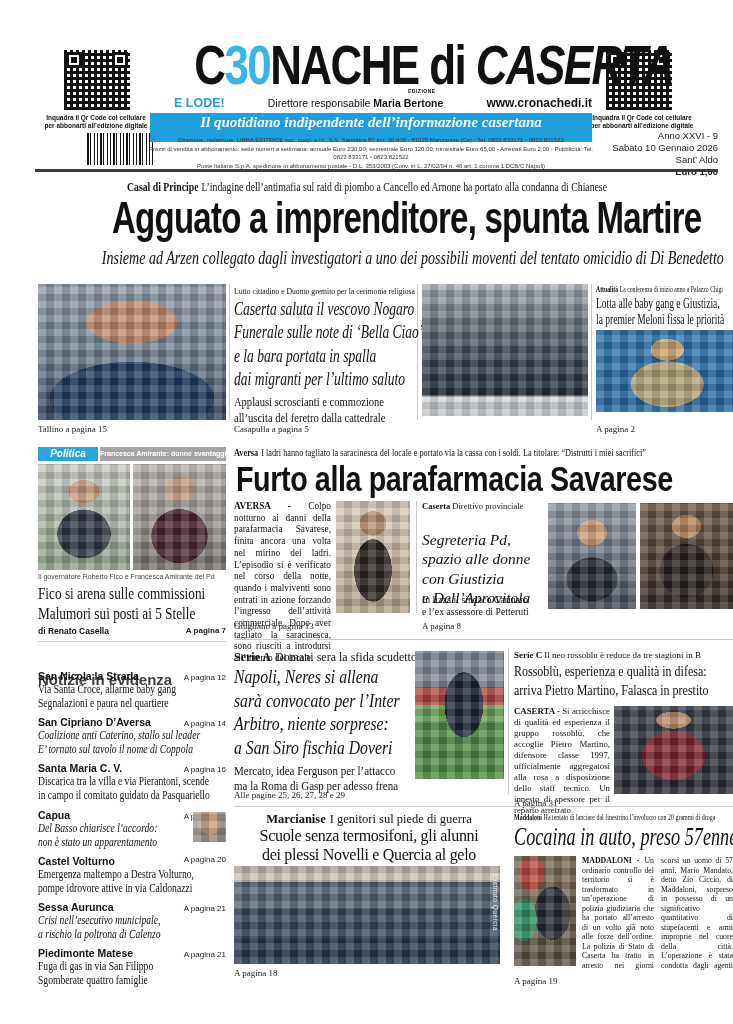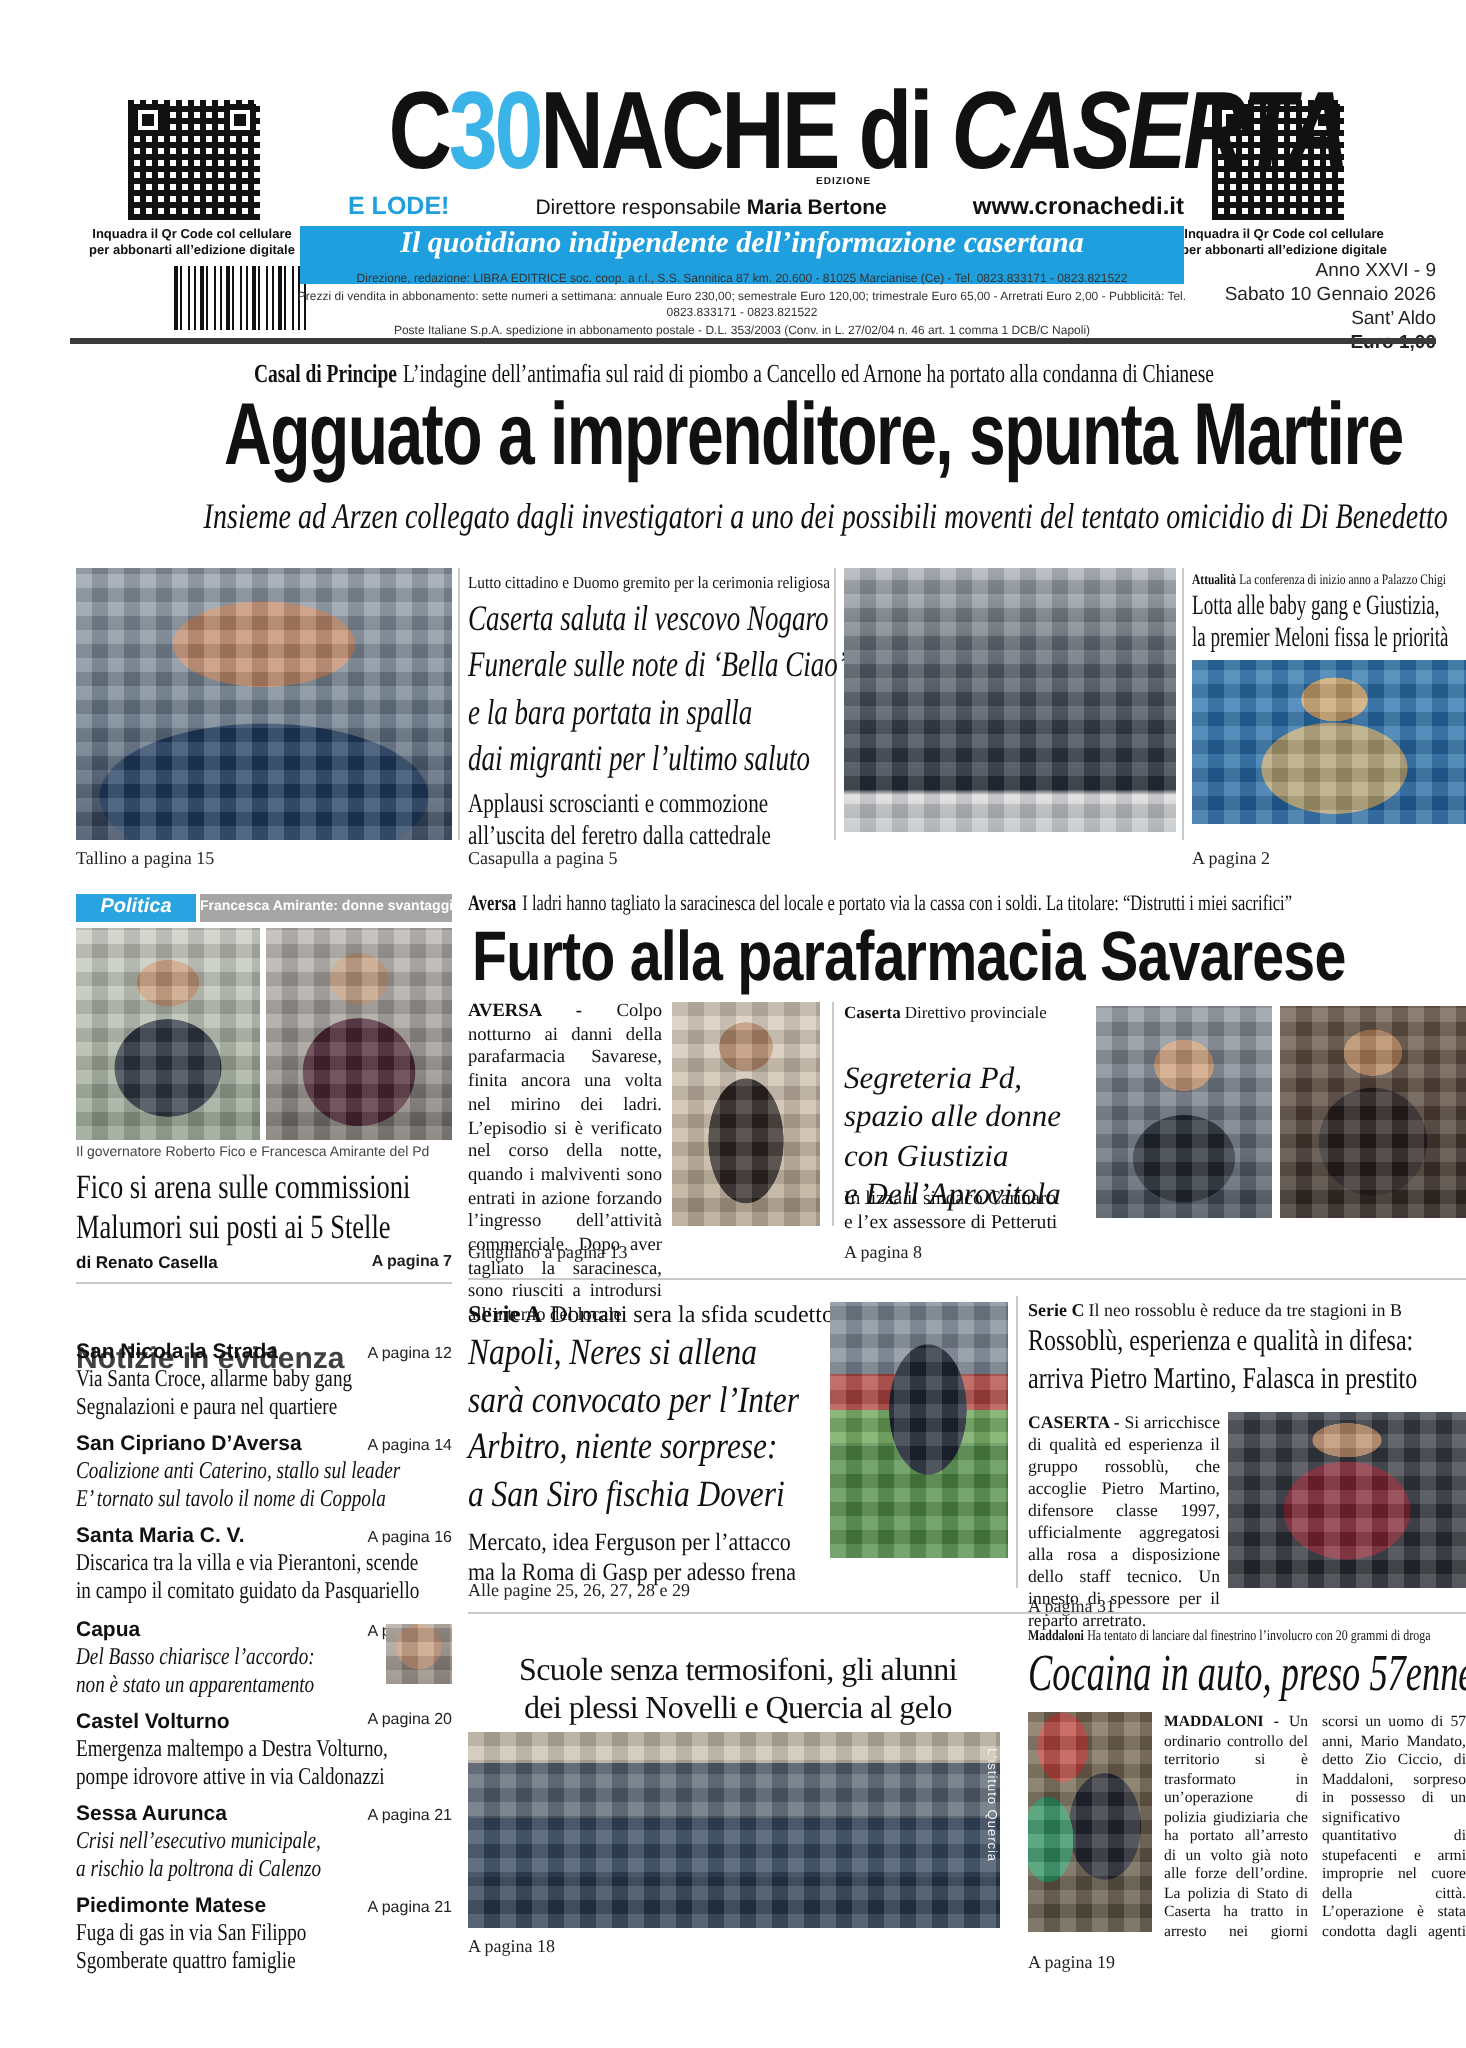--- a/index.html
+++ b/index.html
@@ -310,20 +310,23 @@
     <div class="nw">arriva Pietro Martino, Falasca in prestito</div>
   </div>
   <div class="abs body-sm" style="left:514px;top:706px;width:96px;font-size:8.8px;line-height:1.25;">
     <b>CASERTA -</b> <span>Si arricchisce di qualità ed esperienza il gruppo rossoblù, che accoglie Pietro Martino, difensore classe 1997, ufficialmente aggregatosi alla rosa a disposizione dello staff tecnico. Un innesto di spessore per il reparto arretrato.</span>
   </div>
   <div class="ph ph-sc" style="left:614px;top:706px;width:119px;height:88px;"></div>
   <div class="abs cap" style="left:514px;top:798px;width:219px;">A pagina 31</div>
 
   <div class="abs hair" style="left:234px;top:806px;width:499px;height:1px;"></div>
 
+  <div class="abs kick ctr nw" style="left:234px;top:812px;width:270px;font-size:12.5px;">
+    <b>Marcianise</b><span>I genitori sul piede di guerra</span>
+  </div>
   <div class="abs serif ctr" style="left:234px;top:826px;width:270px;font-size:16px;line-height:1.2;letter-spacing:-.3px;">
     <div class="nw">Scuole senza termosifoni, gli alunni</div>
     <div class="nw">dei plessi Novelli e Quercia al gelo</div>
   </div>
   <div class="ph ph-school" style="left:234px;top:866px;width:266px;height:98px;">
     <div class="vcap" style="z-index:2;">L’istituto Quercia</div>
   </div>
   <div class="abs cap" style="left:234px;top:968px;width:266px;">A pagina 18</div>
 
   <div class="abs kick nw cx" style="left:514px;top:813px;font-size:7.4px;transform:scaleX(.81);">

